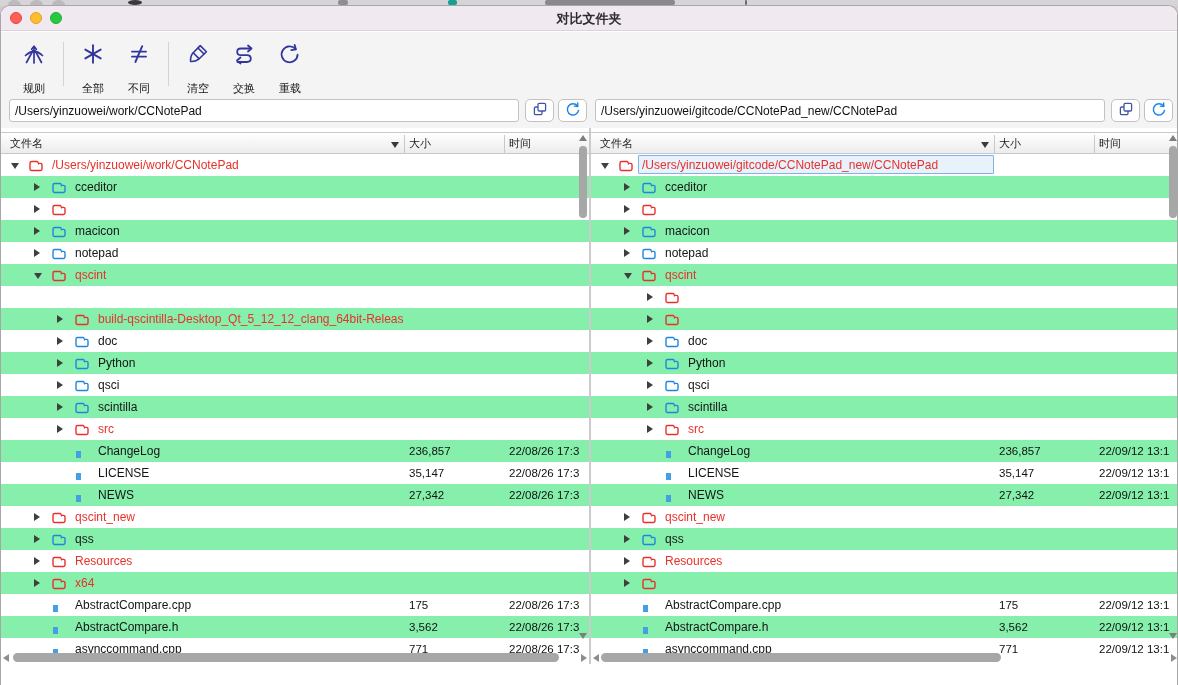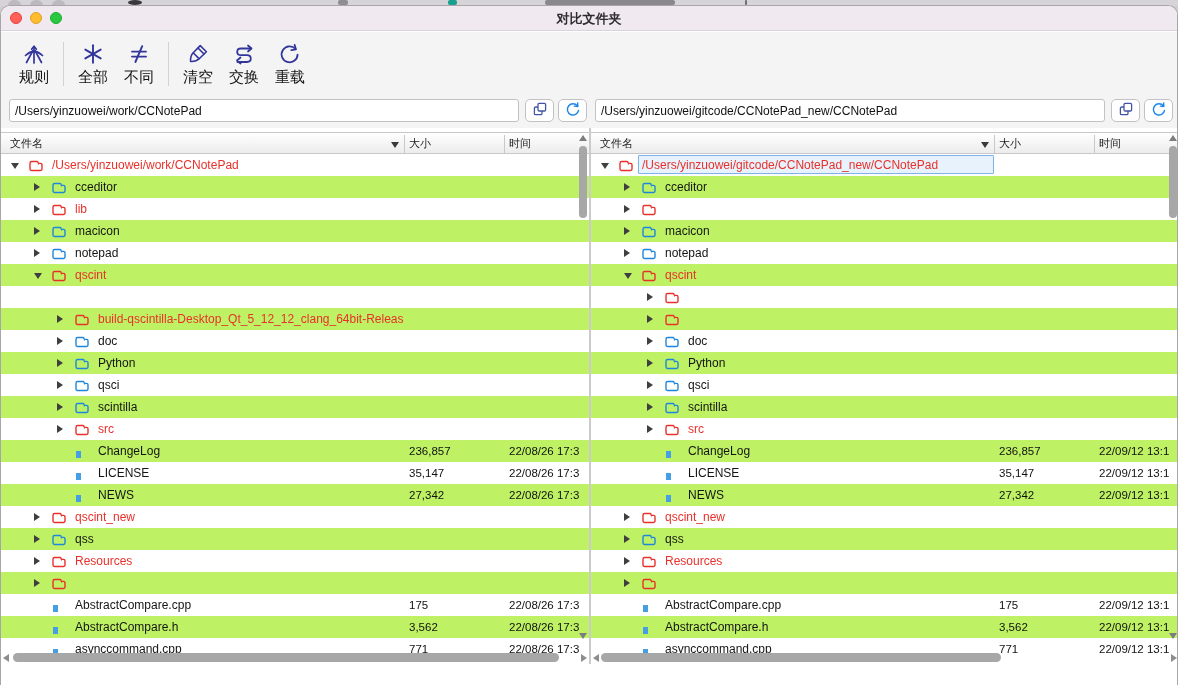--- a/index.html
+++ b/index.html
@@ -21,21 +21,21 @@
   #tl-close { left:9px;  background:#ff5f57; border:0.5px solid #e0443e; }
   #tl-min   { left:29px; background:#febc2e; border:0.5px solid #dea123; }
   #tl-zoom  { left:49px; background:#28c840; border:0.5px solid #1dad32; }
   #window-title { position:absolute; left:0; right:0; top:4px; text-align:center; font-size:13px; font-weight:bold; color:#2f2c2f; }
 
   
   #chrome { position:absolute; left:0; top:26px; width:100%; height:96px; background:#f5f4f5; }
   #toolbar { position:absolute; left:10px; top:6px; height:52px; display:flex; align-items:stretch; }
   .tbtn { width:46px; display:flex; flex-direction:column; align-items:center; justify-content:flex-start; padding-top:4px; cursor:default; }
   .tbtn svg { display:block; }
-  .tbtn .tlabel { font-size:15px; color:#141414; margin-top:2px; }
+  .tbtn .tlabel { font-size:11px; color:#141414; margin-top:15px; }
   .tsep { width:1px; background:#d4d2d4; margin:4px 6px; }
 
   .pathgrp { position:absolute; top:67px; height:24px; }
   .path-input { position:absolute; top:0; height:23px; border:1px solid #c3c1c3; border-radius:3px; background:#ffffff;
                 font-family:"Liberation Sans",sans-serif; font-size:12px; color:#111; padding:0 5px; }
   .sq-btn { position:absolute; top:0; width:29px; height:23px; background:#ffffff; border:1px solid #c3c1c3; border-radius:5px;
             display:flex; align-items:center; justify-content:center; }
 
   
   #main { position:absolute; left:0; top:122px; width:1178px; height:536px; background:#ffffff; }
@@ -46,21 +46,21 @@
   .tree-header { position:absolute; left:0; top:4px; width:588px; height:22px;
                  background:linear-gradient(#ffffff,#ececec); border-top:1px solid #c9c7c9; border-bottom:1px solid #c9c7c9; }
   .col-label { position:absolute; top:3px; font-size:11px; color:#1c1c1c; }
   .col-name { left:9px; } .col-size { left:408px; } .col-time { left:508px; }
   .col-sep { position:absolute; top:2px; width:1px; height:18px; background:#c9c7c9; }
   .sort-arrow { position:absolute; left:390px; top:9px; width:0; height:0;
                 border-left:4.5px solid transparent; border-right:4.5px solid transparent; border-top:6px solid #3a3a3a; }
 
   .rows { position:absolute; left:0; top:26px; width:588px; height:510px; overflow:hidden; }
   .row { position:absolute; left:0; width:588px; height:22px; font-size:12px; line-height:22px; white-space:nowrap; }
-  .row.alt { background:#bef264; }
+  .row.alt { background:#86efac; }
   .arrow { position:absolute; top:7px; width:0; height:0; }
   .arrow.closed { border-top:4.5px solid transparent; border-bottom:4.5px solid transparent; border-left:6px solid #3f3f3f; }
   .arrow.open { top:9px; border-left:4.5px solid transparent; border-right:4.5px solid transparent; border-top:6px solid #3f3f3f; }
   .ficon { position:absolute; top:4px; width:16px; height:14px; }
   .fsquare { position:absolute; top:11px; width:5px; height:7px; background:#459fe5; }
   .iname { position:absolute; top:0; overflow:hidden; }
   .isize, .itime { position:absolute; top:0; color:#111; font-size:11.5px; overflow:hidden; }
   .isize { left:408px; width:95px; }
   .itime { left:508px; width:70px; }
   .sel-box { position:absolute; top:1px; height:19px; background:#e8f2fc; border:1px solid #7fb2e5; border-radius:1px; }
@@ -239,21 +239,20 @@
     <path d="M10.45 4.35 L10.45 5.6" stroke-width="1.1"></path>
   </svg></span>
               <span class="iname" style="left:74px;width:329px;color:#141414">cceditor</span>
             </div>
             <div class="row" style="top: 44px;">
               <span class="arrow closed" style="left:33px"></span>
               <span class="ficon" style="left:50px"><svg width="16" height="14" viewBox="0 0 16 14" fill="none" stroke="#e8312a" stroke-width="1.4" stroke-linejoin="round">
     <path d="M2 4.2 C2 3.1 2.6 2.5 3.7 2.5 L8.8 2.5 C9.5 2.5 9.9 2.8 10.1 3.4 L10.45 4.35 L12.6 4.35 C13.5 4.35 14 4.9 14 5.8 L14 10.1 C14 11 13.5 11.55 12.6 11.55 L3.4 11.55 C2.5 11.55 2 11 2 10.1 Z"></path>
     <path d="M10.45 4.35 L10.45 5.6" stroke-width="1.1"></path>
   </svg></span>
-              <span class="iname" style="left:74px;width:329px;color:#e8312a">lib</span>
             </div>
             <div class="row alt" style="top: 66px;">
               <span class="arrow closed" style="left:33px"></span>
               <span class="ficon" style="left:50px"><svg width="16" height="14" viewBox="0 0 16 14" fill="none" stroke="#1f86dd" stroke-width="1.4" stroke-linejoin="round">
     <path d="M2 4.2 C2 3.1 2.6 2.5 3.7 2.5 L8.8 2.5 C9.5 2.5 9.9 2.8 10.1 3.4 L10.45 4.35 L12.6 4.35 C13.5 4.35 14 4.9 14 5.8 L14 10.1 C14 11 13.5 11.55 12.6 11.55 L3.4 11.55 C2.5 11.55 2 11 2 10.1 Z"></path>
     <path d="M10.45 4.35 L10.45 5.6" stroke-width="1.1"></path>
   </svg></span>
               <span class="iname" style="left:74px;width:329px;color:#141414">macicon</span>
             </div>
             <div class="row" style="top: 88px;">
@@ -361,20 +360,21 @@
     <path d="M10.45 4.35 L10.45 5.6" stroke-width="1.1"></path>
   </svg></span>
               <span class="iname" style="left:74px;width:329px;color:#e8312a">Resources</span>
             </div>
             <div class="row alt" style="top: 418px;">
               <span class="arrow closed" style="left:33px"></span>
               <span class="ficon" style="left:50px"><svg width="16" height="14" viewBox="0 0 16 14" fill="none" stroke="#e8312a" stroke-width="1.4" stroke-linejoin="round">
     <path d="M2 4.2 C2 3.1 2.6 2.5 3.7 2.5 L8.8 2.5 C9.5 2.5 9.9 2.8 10.1 3.4 L10.45 4.35 L12.6 4.35 C13.5 4.35 14 4.9 14 5.8 L14 10.1 C14 11 13.5 11.55 12.6 11.55 L3.4 11.55 C2.5 11.55 2 11 2 10.1 Z"></path>
     <path d="M10.45 4.35 L10.45 5.6" stroke-width="1.1"></path>
   </svg></span>
+              <span class="iname" style="left:74px;width:329px;color:#e8312a">x64</span>
             </div>
             <div class="row" style="top: 440px;">
               <span class="fsquare" style="left:52px"></span>
               <span class="iname" style="left:74px;width:329px;color:#141414">AbstractCompare.cpp</span>
               <span class="isize">175</span>
               <span class="itime">22/08/26 17:36</span>
             </div>
             <div class="row alt" style="top: 462px;">
               <span class="fsquare" style="left:52px"></span>
               <span class="iname" style="left:74px;width:329px;color:#141414">AbstractCompare.h</span>

